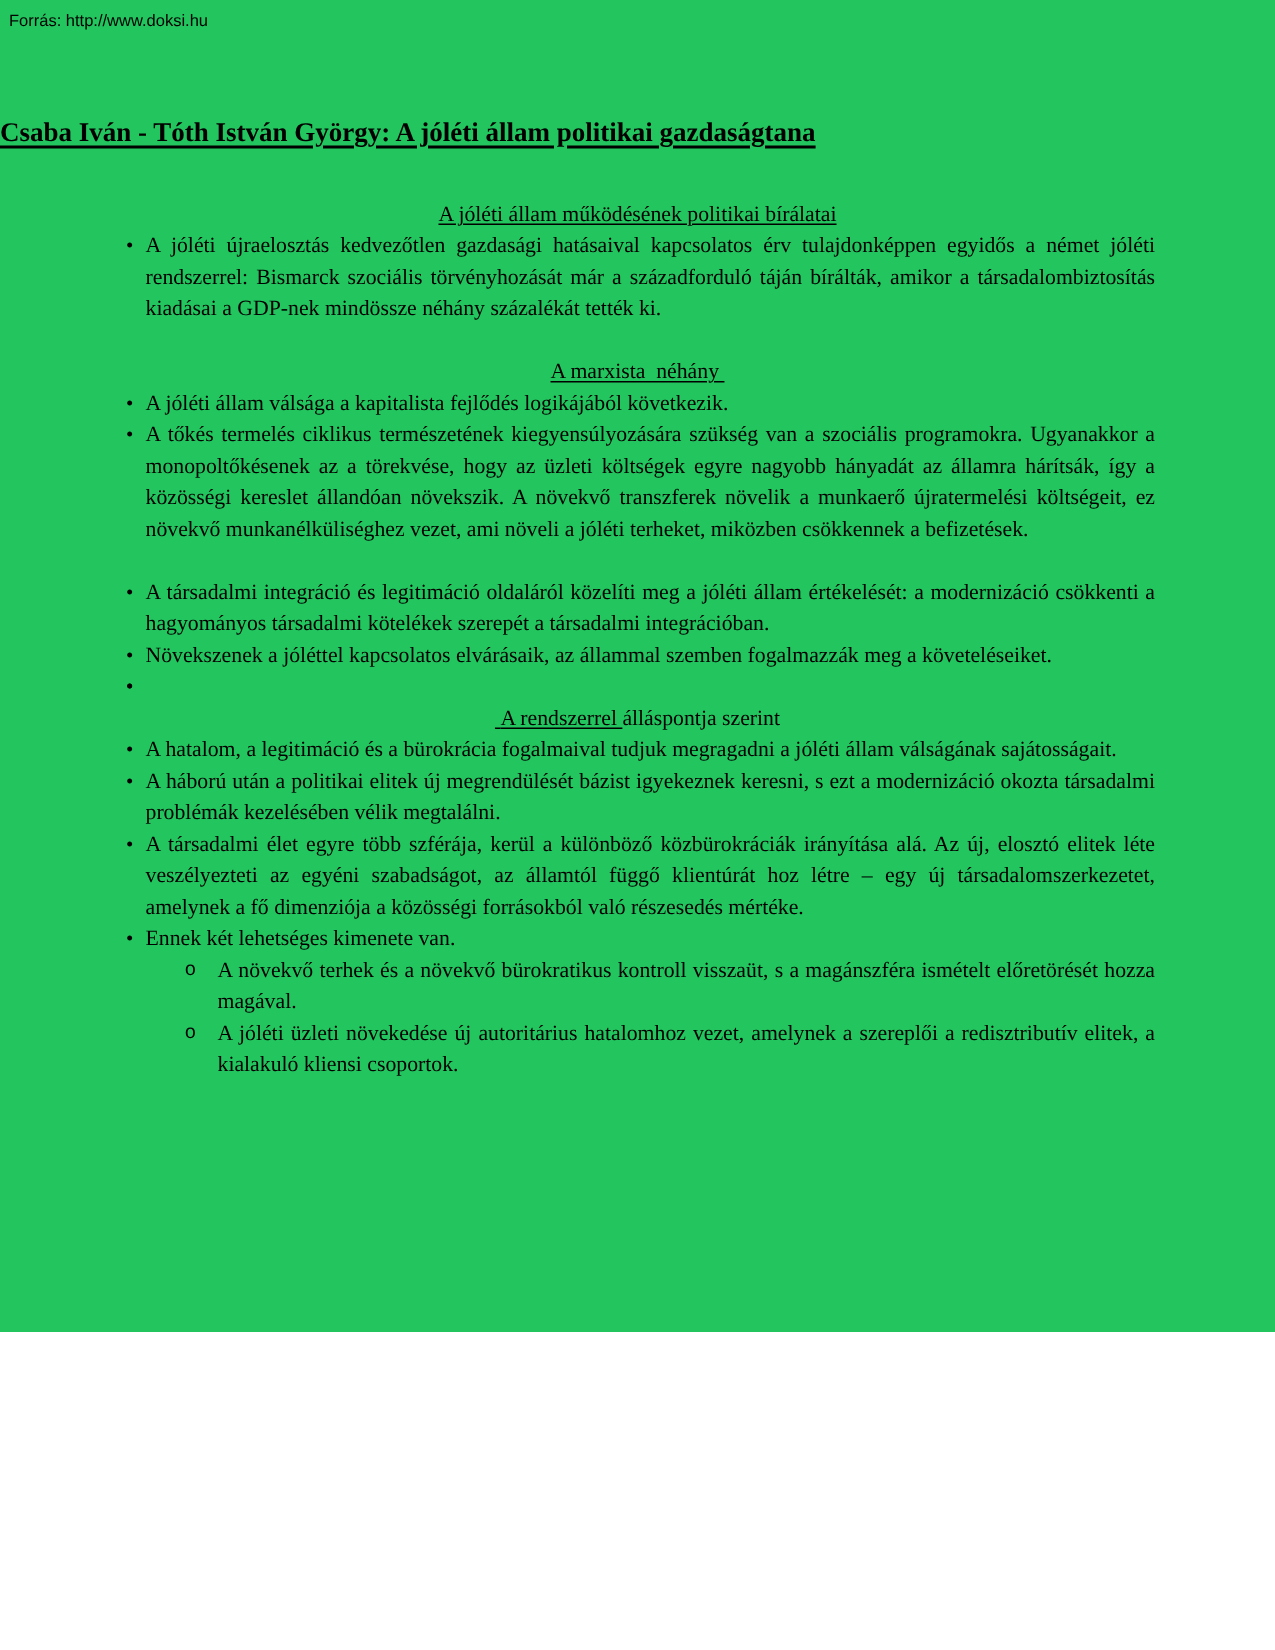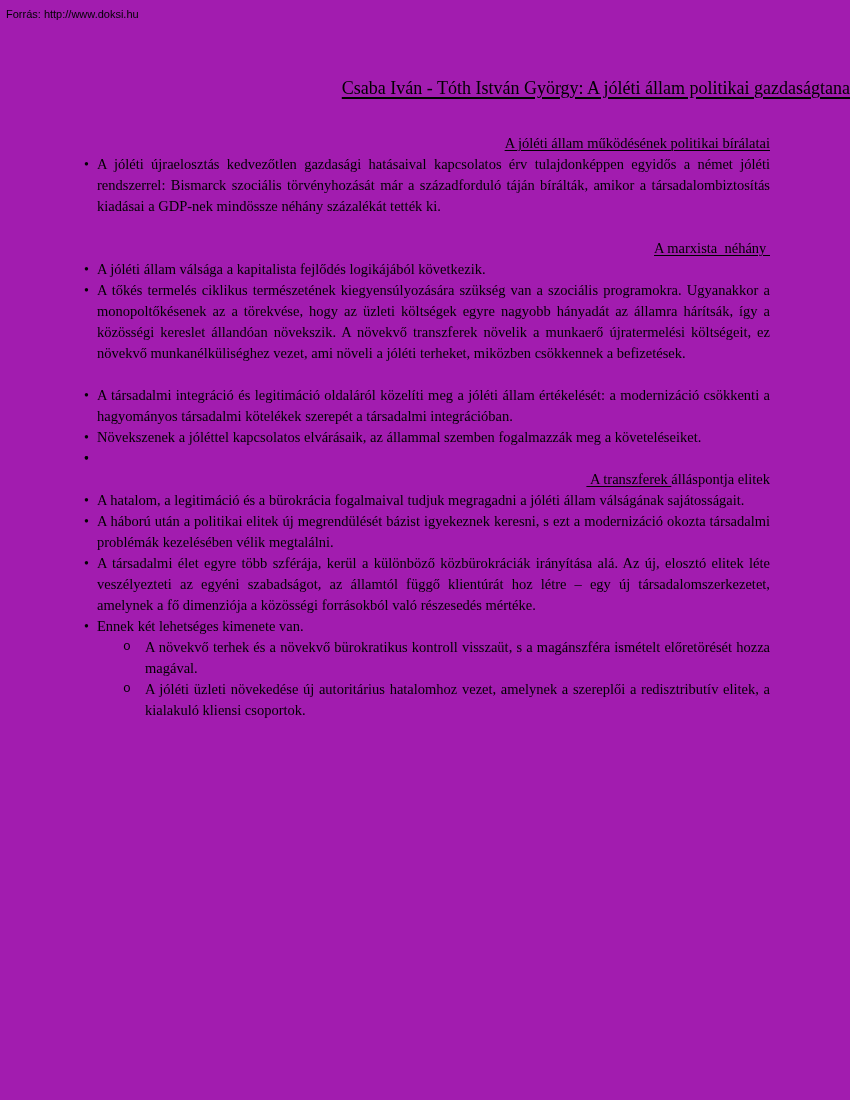--- a/index.html
+++ b/index.html
@@ -1,60 +1,60 @@
 <!DOCTYPE html>
 <html lang="hu"><head>
 <meta charset="utf-8">
 <style>
   * { margin: 0; padding: 0; box-sizing: border-box; }
   html, body { background: #ffffff; }
   .page {
     position: relative;
     width: 850px;
-    height: 1100px;
-    background: #a21caf;
+    height: 888px;
+    background: #22c55e;
     color: #000000;
     overflow: hidden;
     font-family: "Liberation Serif", serif;
   }
   .source-note {
     position: absolute;
     top: 8px;
     left: 6px;
     font-family: "Liberation Sans", sans-serif;
     font-size: 11px;
     color: #000000;
   }
   .title {
     position: absolute;
     top: 76px;
     left: 0;
     right: 0;
-    text-align: right;
+    text-align: left;
     font-size: 18px;
-    font-weight: 400;
+    font-weight: 700;
     line-height: 24px;
   }
   .title .u {
     text-decoration: underline;
     text-decoration-thickness: 1.5px;
     text-underline-offset: 3px;
   }
   .content {
     position: absolute;
     top: 133px;
     left: 80px;
     right: 80px;
     font-size: 14.5px;
     line-height: 21px;
     text-align: justify;
   }
   .sec { margin-bottom: 21px; }
   .sec:last-child { margin-bottom: 0; }
-  .heading { text-align: right; }
+  .heading { text-align: center; }
   .heading .u {
     text-decoration: underline;
     text-decoration-thickness: 1px;
     text-underline-offset: 2px;
     white-space: pre-wrap;
   }
   ul.bullets, ul.sub-bullets { list-style: none; }
   ul.bullets > li {
     position: relative;
     padding-left: 17px;
@@ -107,21 +107,21 @@
     <section class="sec">
       <ul class="bullets">
         <li><span class="marker">•</span><span>A társadalmi integráció és legitimáció oldaláról közelíti meg a jóléti állam értékelését: a modernizáció csökkenti a hagyományos társadalmi kötelékek szerepét a társadalmi integrációban.</span></li>
         <li><span class="marker">•</span><span>Növekszenek a jóléttel kapcsolatos elvárásaik, az állammal szemben fogalmazzák meg a követeléseiket.</span></li>
         <li><span class="marker">•</span></li>
         <li><span class="marker">•</span></li>
       </ul>
     </section>
 
     <section class="sec">
-      <div class="heading"><span class="u"> A transzferek </span><span>álláspontja elitek</span></div>
+      <div class="heading"><span class="u"> A rendszerrel </span><span>álláspontja szerint</span></div>
       <ul class="bullets">
         <li><span class="marker">•</span><span>A hatalom, a legitimáció és a bürokrácia fogalmaival tudjuk megragadni a jóléti állam válságának sajátosságait.</span></li>
         <li><span class="marker">•</span><span>A háború után a politikai elitek új megrendülését bázist igyekeznek keresni, s ezt a modernizáció okozta társadalmi problémák kezelésében vélik megtalálni.</span></li>
         <li><span class="marker">•</span><span>A társadalmi élet egyre több szférája, kerül a különböző közbürokráciák irányítása alá. Az új, elosztó elitek léte veszélyezteti az egyéni szabadságot, az államtól függő klientúrát hoz létre – egy új társadalomszerkezetet, amelynek a fő dimenziója a közösségi forrásokból való részesedés mértéke.</span></li>
         <li>
           <span class="marker">•</span><span>Ennek két lehetséges kimenete van.</span>
           <ul class="sub-bullets">
             <li><span class="marker">o</span><span>A növekvő terhek és a növekvő bürokratikus kontroll visszaüt, s a magánszféra ismételt előretörését hozza magával.</span></li>
             <li><span class="marker">o</span><span>A jóléti üzleti növekedése új autoritárius hatalomhoz vezet, amelynek a szereplői a redisztributív elitek, a kialakuló kliensi csoportok.</span></li>
           </ul>

